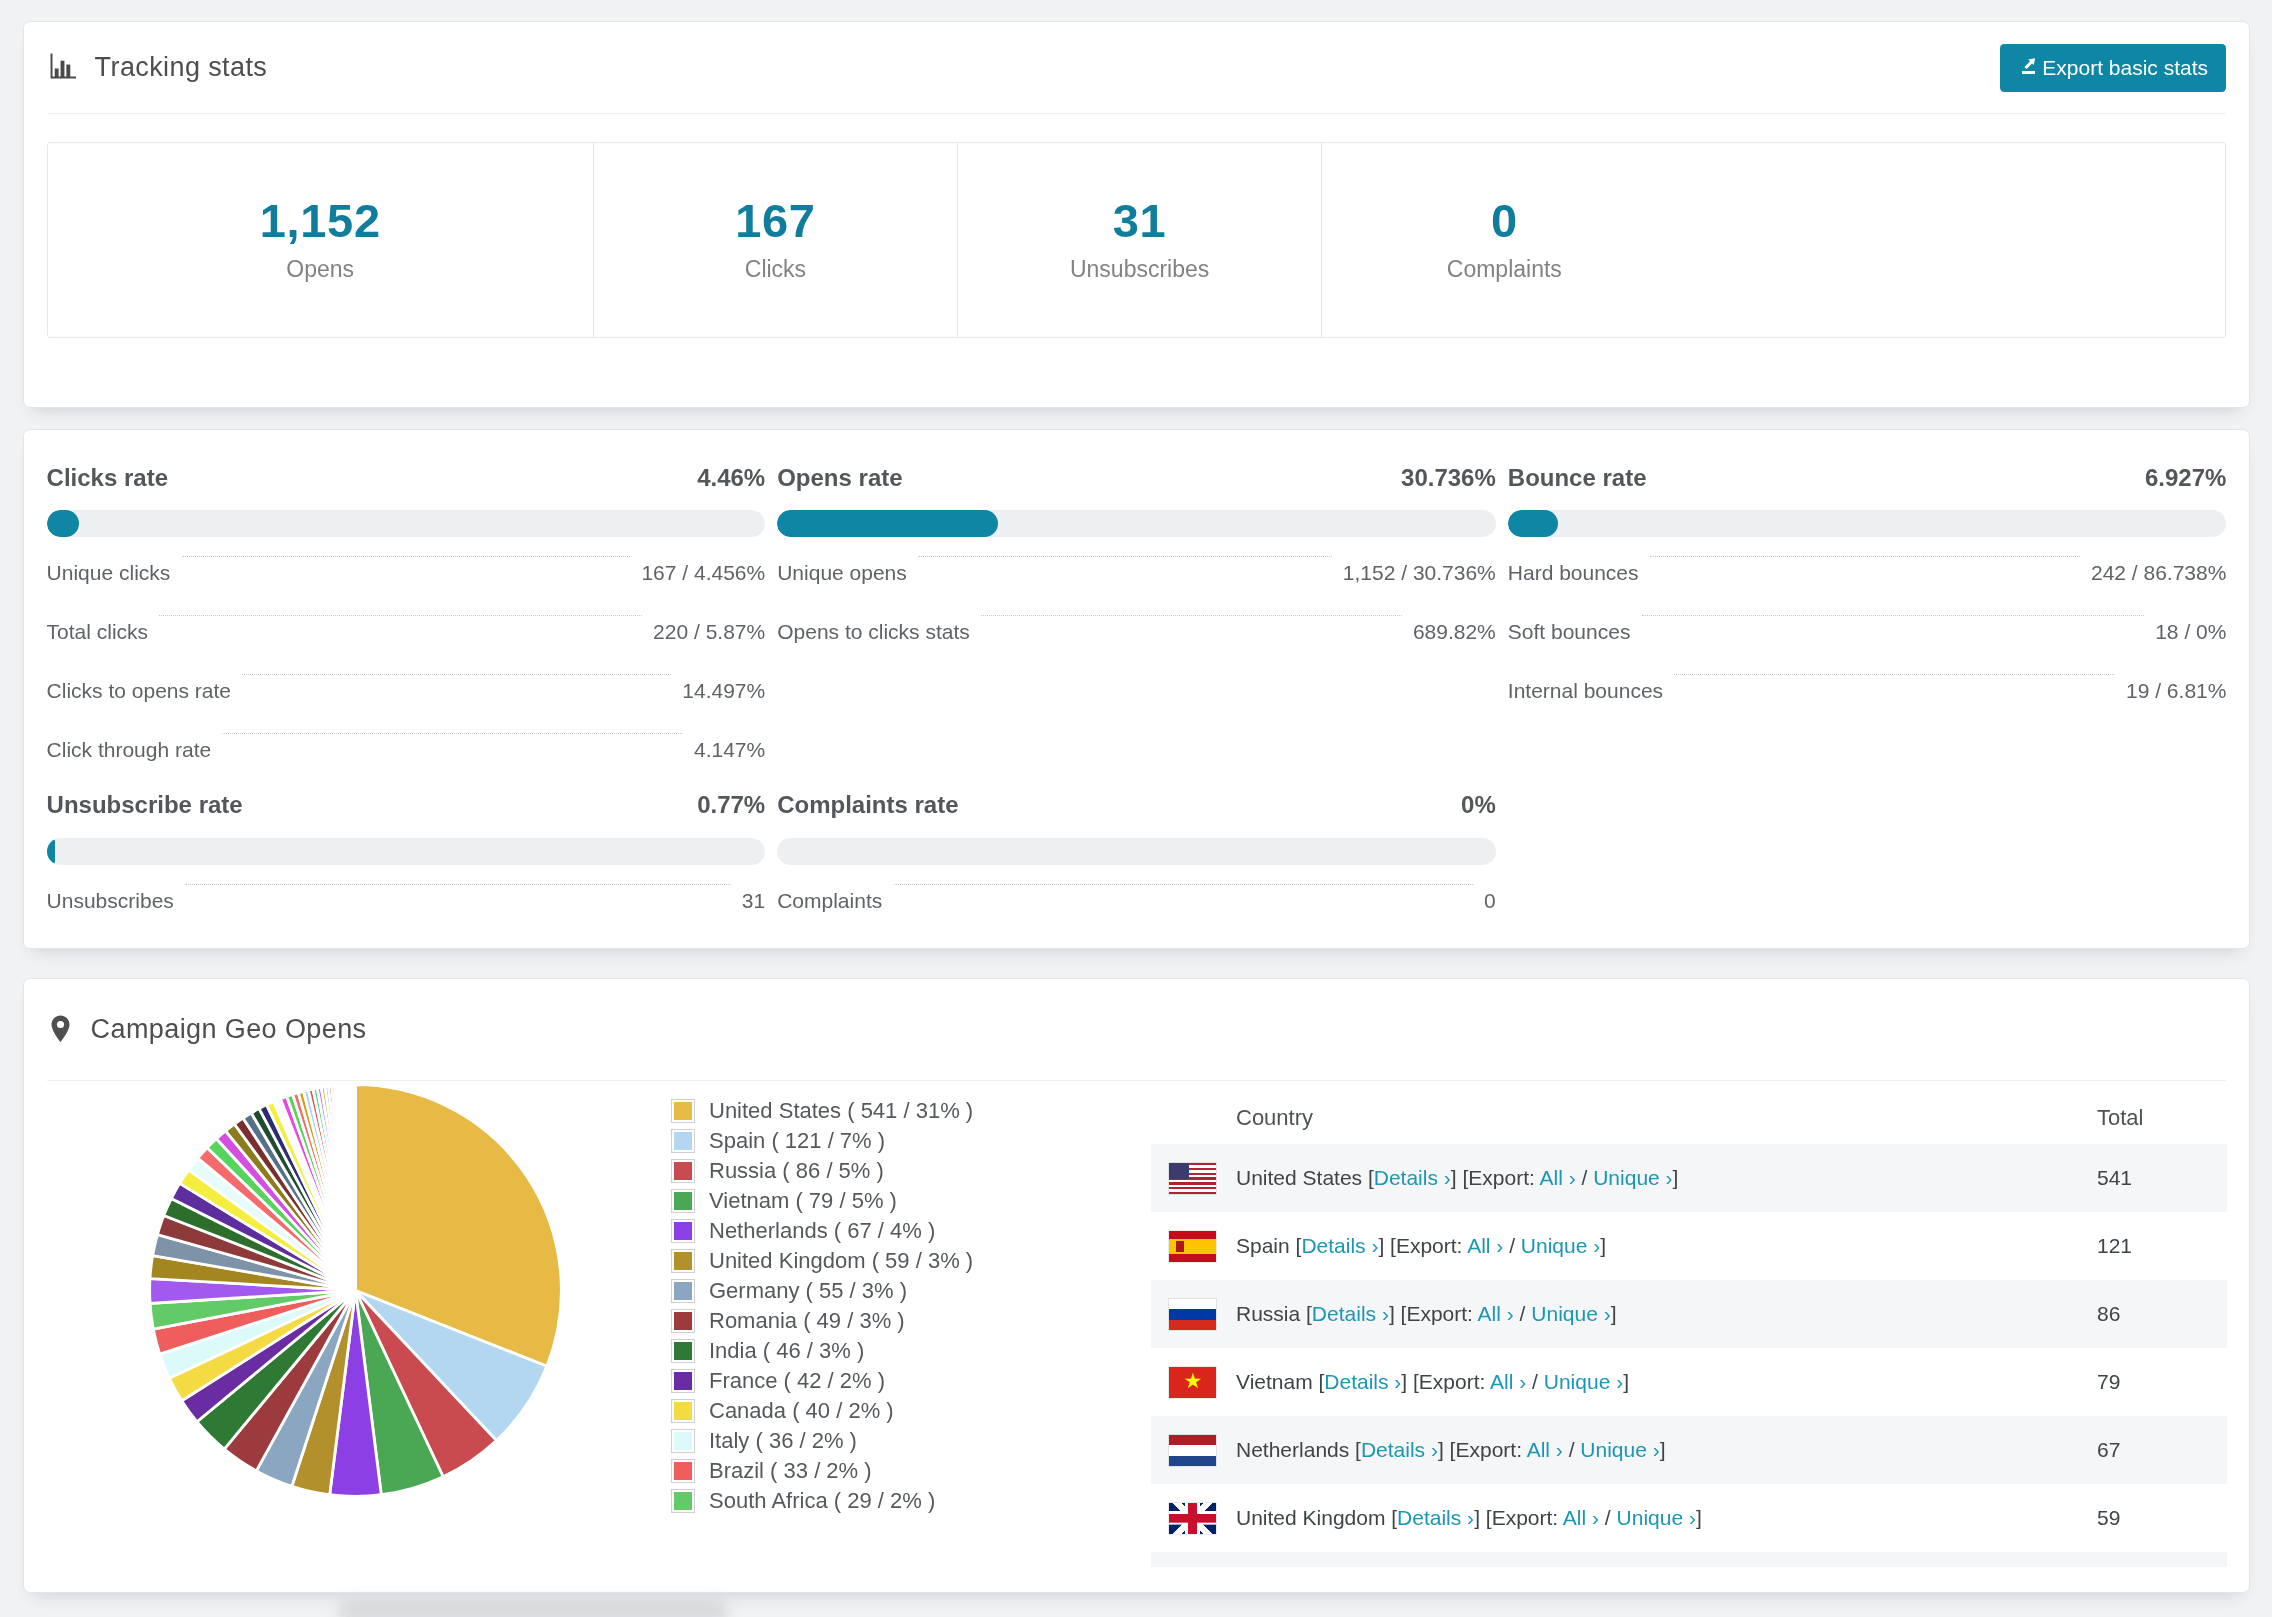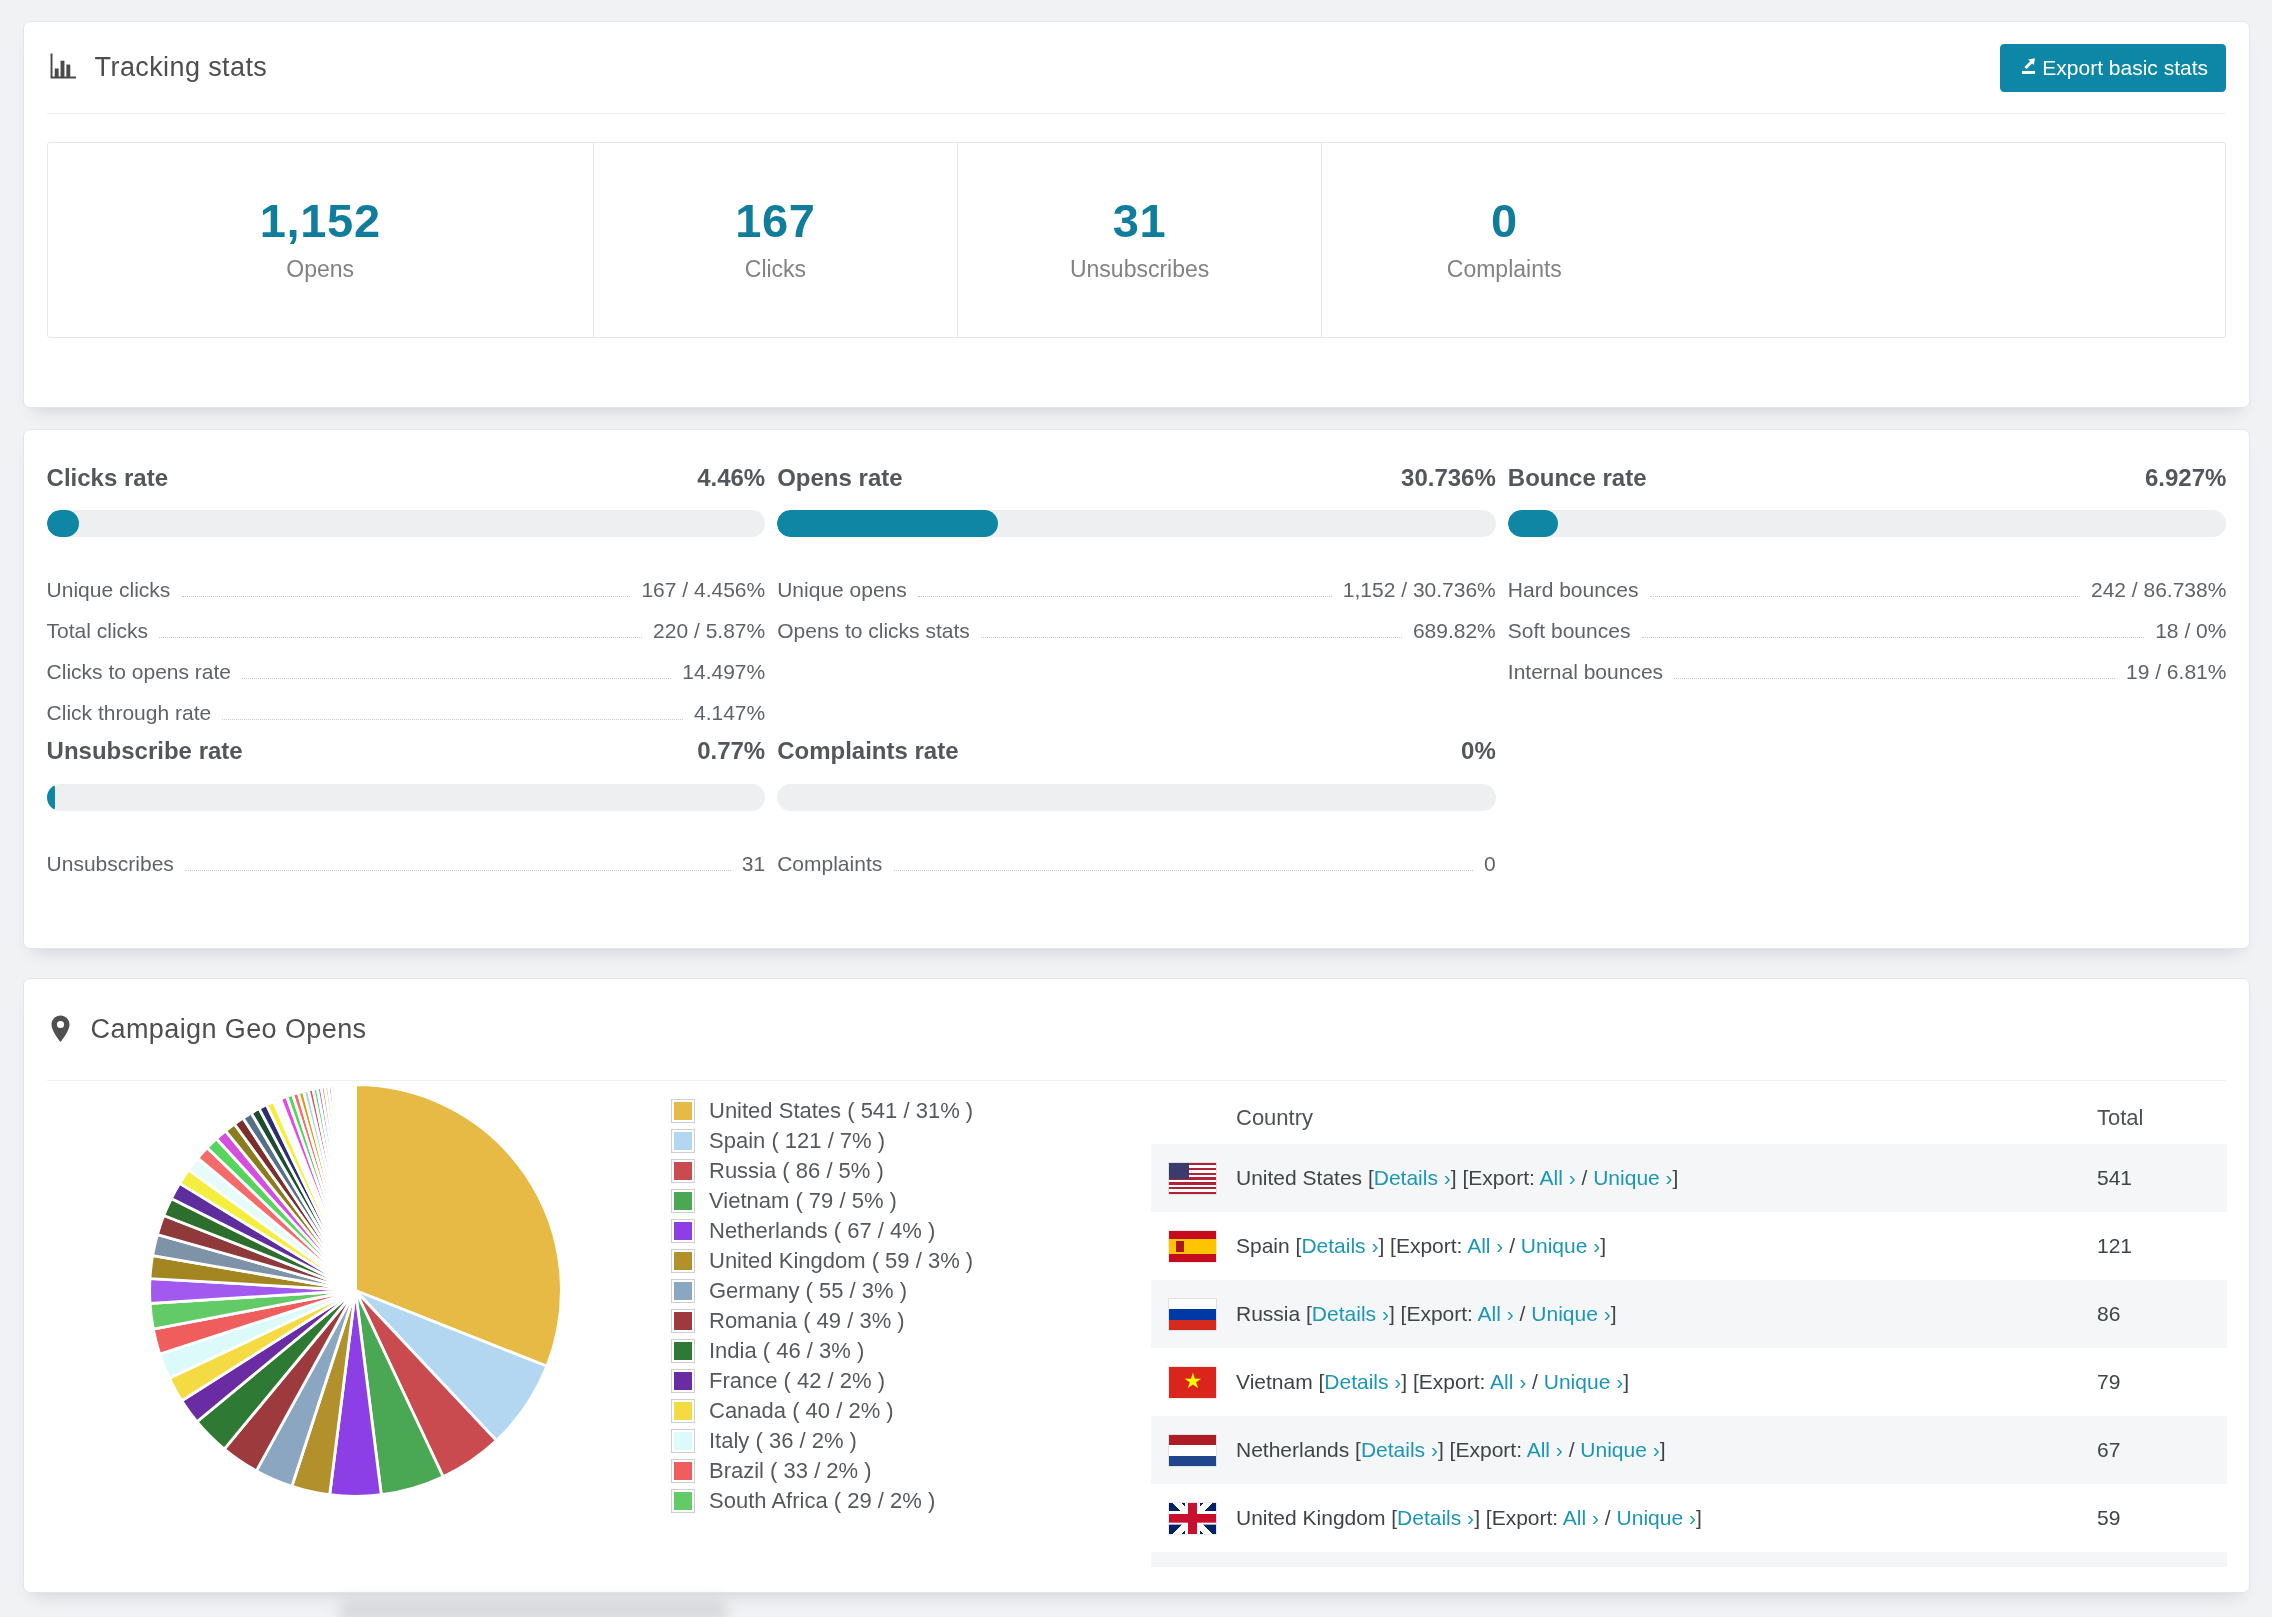--- a/index.html
+++ b/index.html
@@ -35,21 +35,21 @@
   .stat-lbl { font-size:23px; color:#828282; }
 
   
   .rates-grid { padding:34px 22.6px 0; display:grid; grid-template-columns:1fr 1fr 1fr;
                 column-gap:40px; row-gap:35px;gap:12px; }
   .rb-head { display:flex; justify-content:space-between; align-items:baseline;
              margin-bottom:18.4px; }
   .rb-title,.rb-val { font-size:24px; font-weight:700; color:#53575b; }
   .rb-bar  { height:27px; background:#edeff1; border-radius:13.4px; margin-bottom:24px; overflow:hidden; }
   .rb-fill { height:100%; background:#0e86a4; border-radius:13.4px; }
-  .rb-row  { display:flex; align-items:flex-end; height:41px; font-size:21px; color:#5f6368; }
+  .rb-row  { display:flex; align-items:flex-start; height:41px; font-size:21px; color:#5f6368;margin-top:18px; }
   .rb-lead { flex:1; border-bottom:1.4px dotted #c6c9cc; margin:0 11.3px; transform:translateY(-5px); }
   .rb-rowval { white-space:nowrap; }
 
   
   #pie-chart { position:absolute; left:120px; top:100px; }
   .legend { position:absolute; left:647px; top:117px; list-style:none; }
   .lg-item { display:flex; align-items:center; gap:14px; height:30px;
              font-size:22px; color:#55595d; cursor:pointer; }
   .lg-chip { width:24px; height:24px; border:1.4px solid #cfcfcf; padding:2.1px;
              background-clip:content-box; flex:0 0 auto; }

